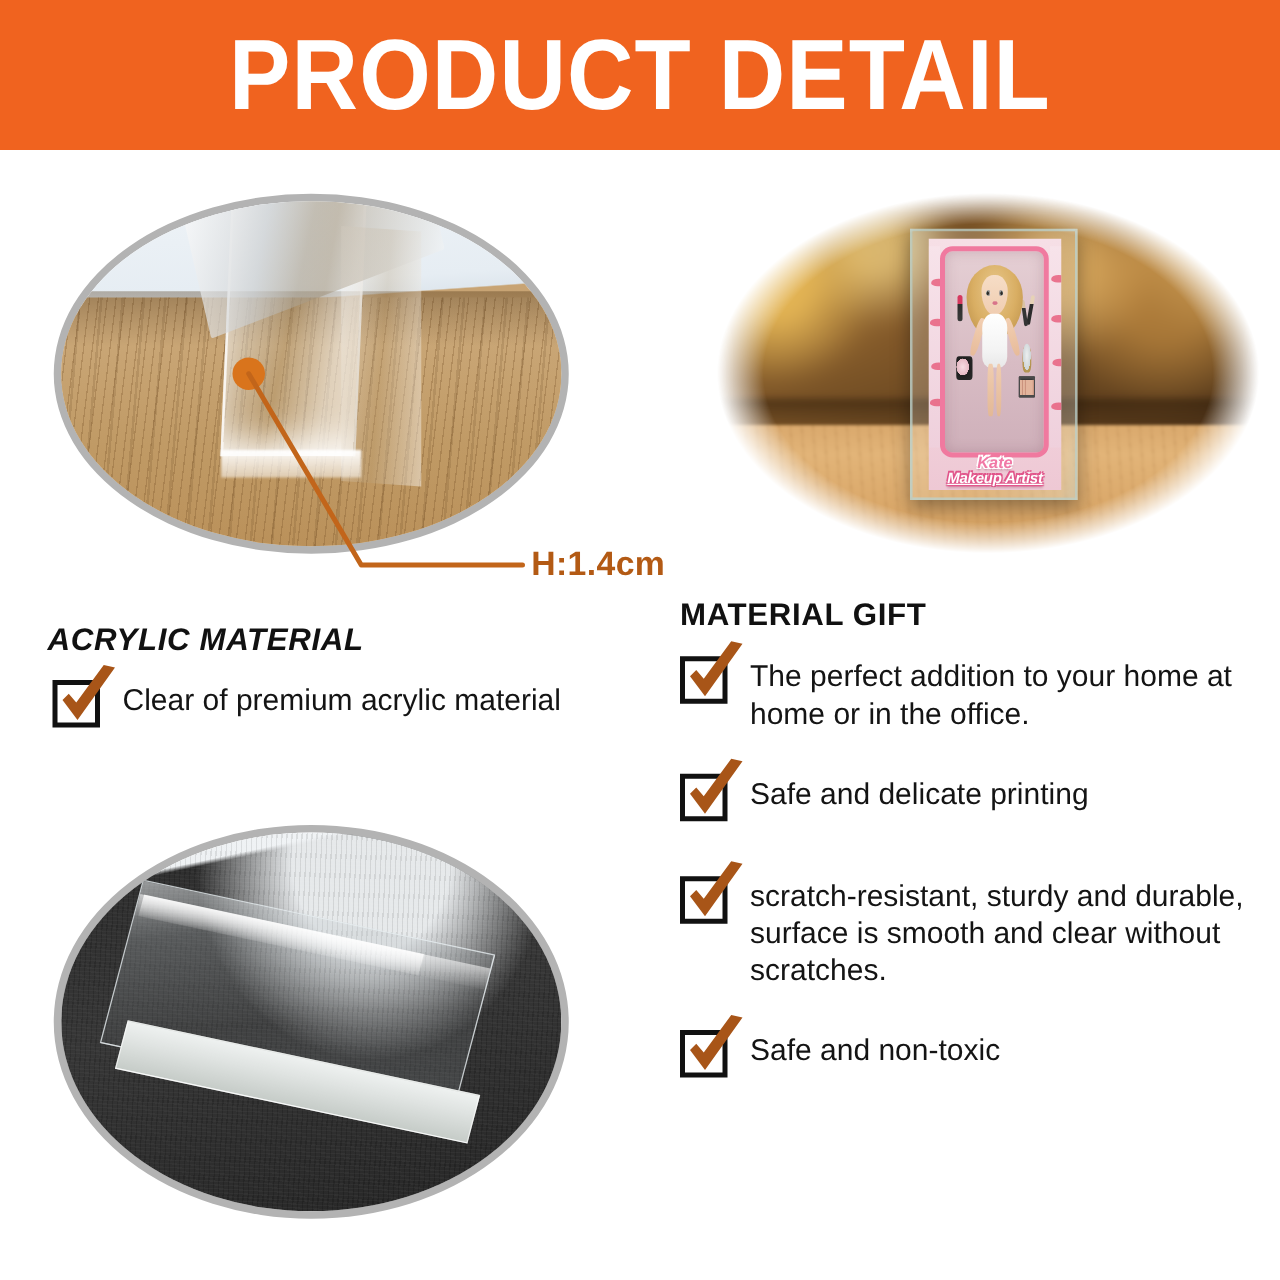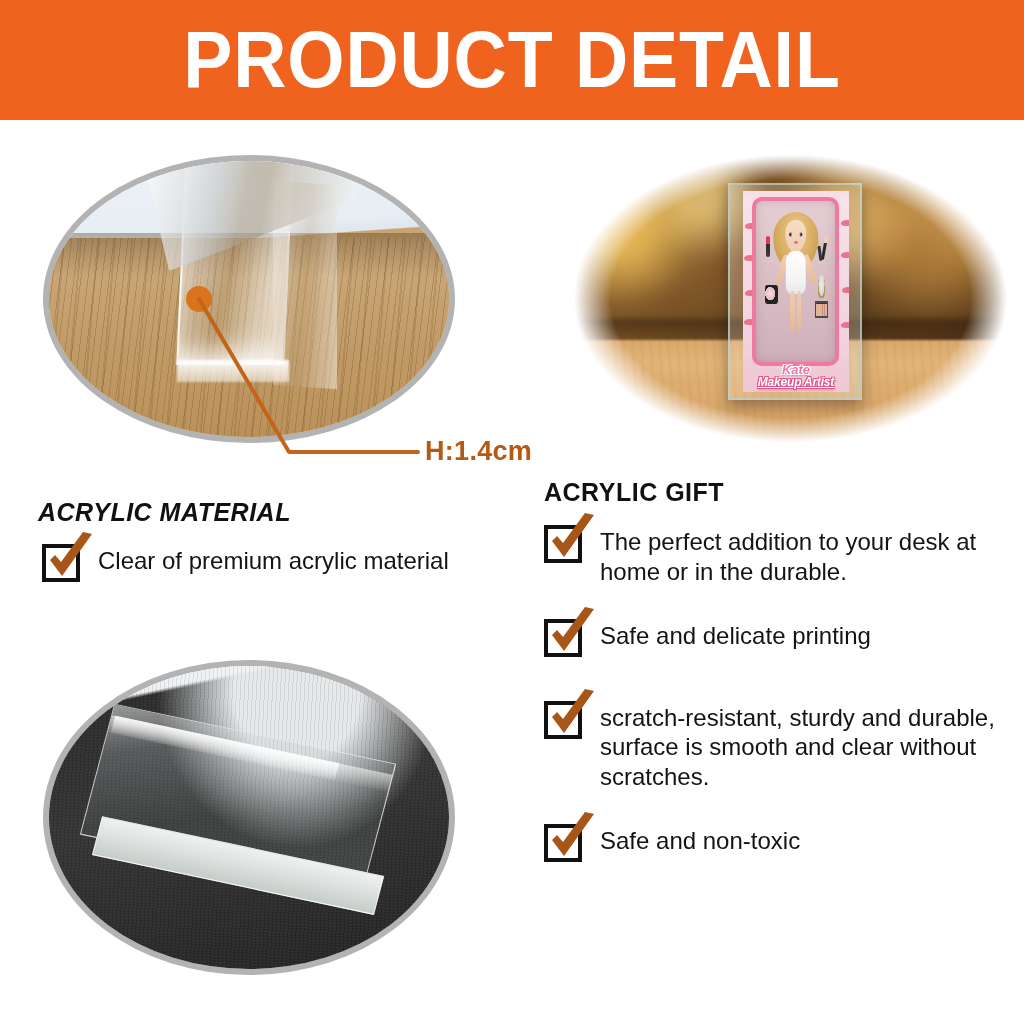--- a/index.html
+++ b/index.html
@@ -604,30 +604,30 @@
   <div class="feature-item" style="margin-bottom:0">
     <span class="checkbox">
       <svg viewBox="0 0 58 54" aria-hidden="true">
         <path d="M8 28 L20 44 L50 2 L41 0 L19 30 L13 23 Z" fill="#a85518"></path>
       </svg>
     </span>
     <span class="feature-text">Clear of premium acrylic material</span>
   </div>
 </div>
 
-<div class="section-heading" id="heading-gift">ACRYLIC GIFT</div>
+<div class="section-heading" id="heading-gift">MATERIAL GIFT</div>
 
 <div class="feature-list" id="list-gift">
   <div class="feature-item" style="margin-bottom:30px">
     <span class="checkbox">
       <svg viewBox="0 0 58 54" aria-hidden="true">
         <path d="M8 28 L20 44 L50 2 L41 0 L19 30 L13 23 Z" fill="#a85518"></path>
       </svg>
     </span>
-    <span class="feature-text">The perfect addition to your desk at home or in the durable.</span>
+    <span class="feature-text">The perfect addition to your home at home or in the office.</span>
   </div>
 
   <div class="feature-item" style="margin-bottom:42px">
     <span class="checkbox">
       <svg viewBox="0 0 58 54" aria-hidden="true">
         <path d="M8 28 L20 44 L50 2 L41 0 L19 30 L13 23 Z" fill="#a85518"></path>
       </svg>
     </span>
     <span class="feature-text">Safe and delicate printing</span>
   </div>

